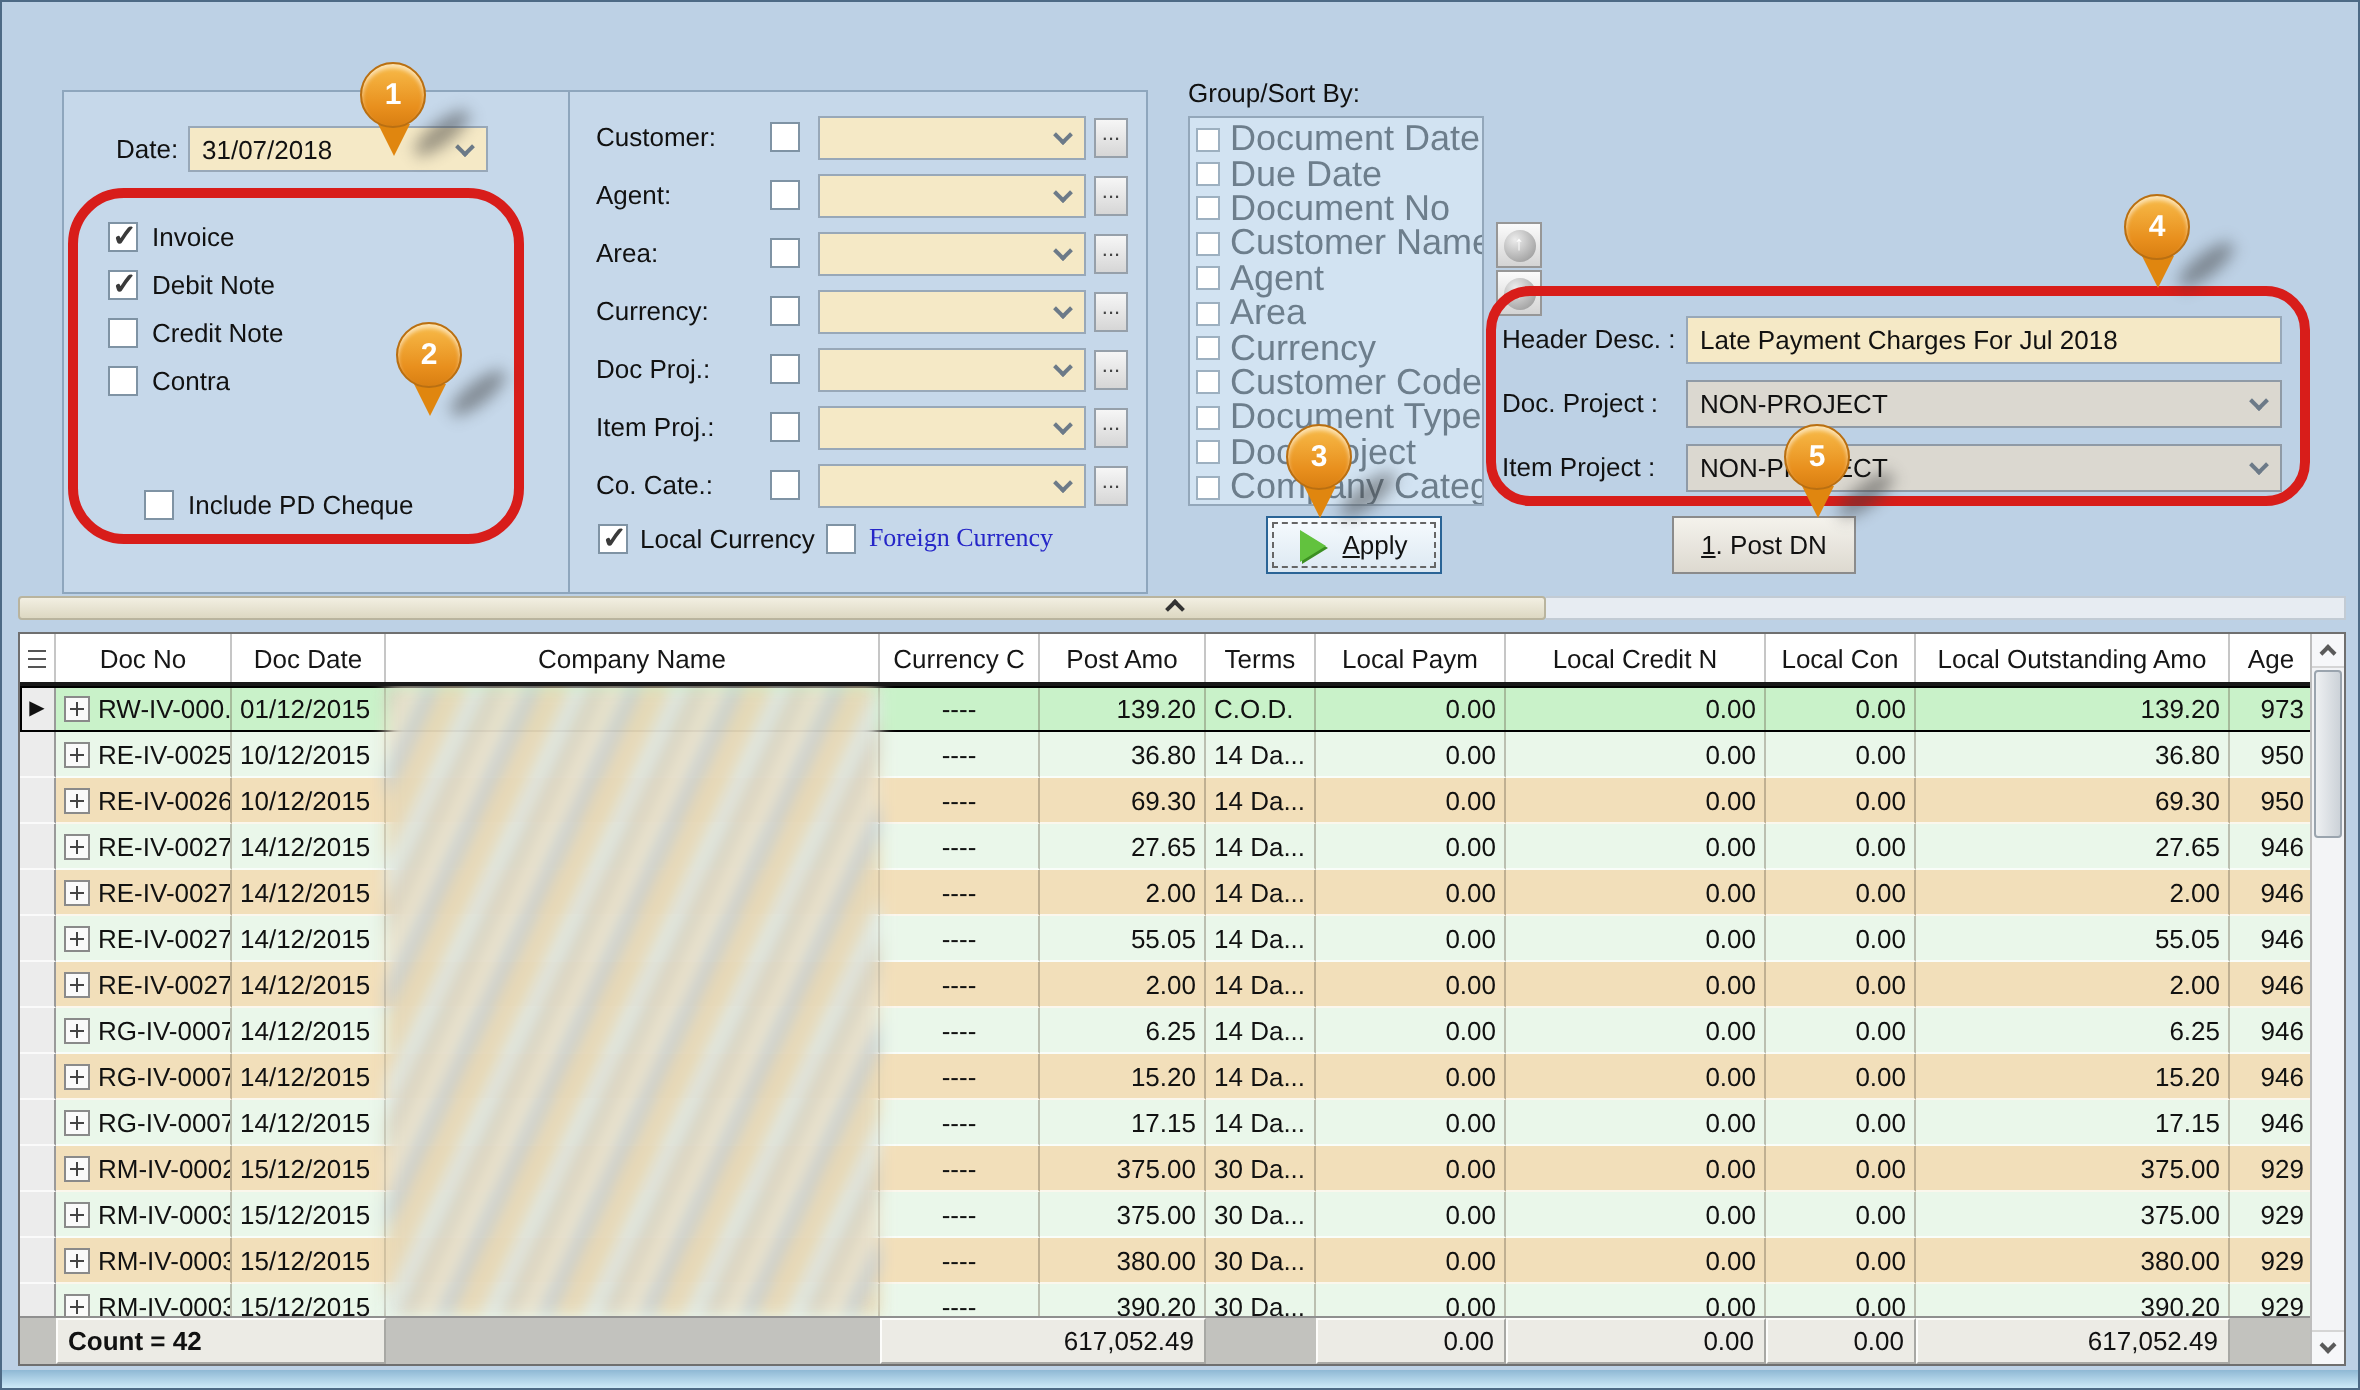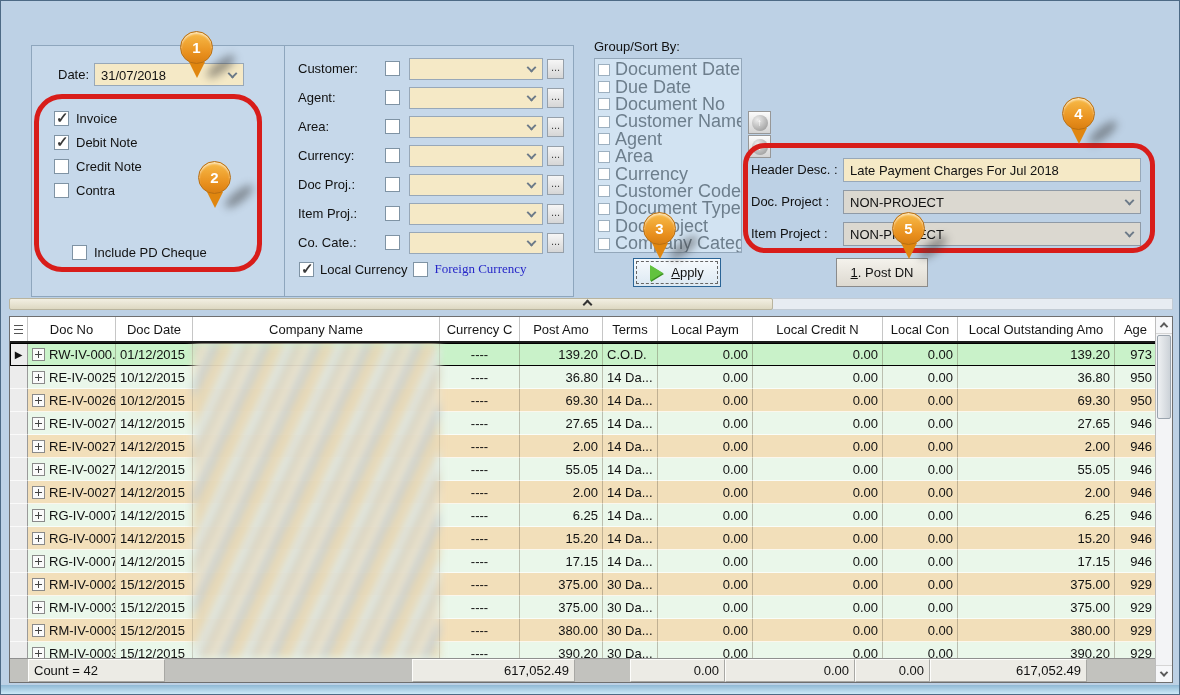--- a/index.html
+++ b/index.html
@@ -583,21 +583,21 @@
           <div class="cell r" style="width: 95px;">0.00</div>
           <div class="cell r" style="width: 130px;">0.00</div>
           <div class="cell r" style="width: 75px;">0.00</div>
           <div class="cell r" style="width: 157px;">390.20</div>
           <div class="cell r" style="width: 42px;">929</div>
         </div>
         <div class="blur-co"></div>
       </div>
     <div class="g-foot" id="grid-foot">
         <div class="f-dim" style="width: 18px;"></div>
-        <div class="f-cell" style="width: 137px;">Count = 42</div>
+        <div class="f-cell" style="width: 165px; font-weight: bold;">Count = 42</div>
         <div class="f-dim" style="width: 247px;"></div>
         <div class="f-cell r" style="width: 163px;">617,052.49</div>
         <div class="f-dim" style="width: 55px;"></div>
         <div class="f-cell r" style="width: 95px;">0.00</div>
         <div class="f-cell r" style="width: 130px;">0.00</div>
         <div class="f-cell r" style="width: 75px;">0.00</div>
         <div class="f-cell r" style="width: 157px;">617,052.49</div>
         <div class="f-dim" style="width: 42px;"></div>
       </div>
     <div class="vsb">

